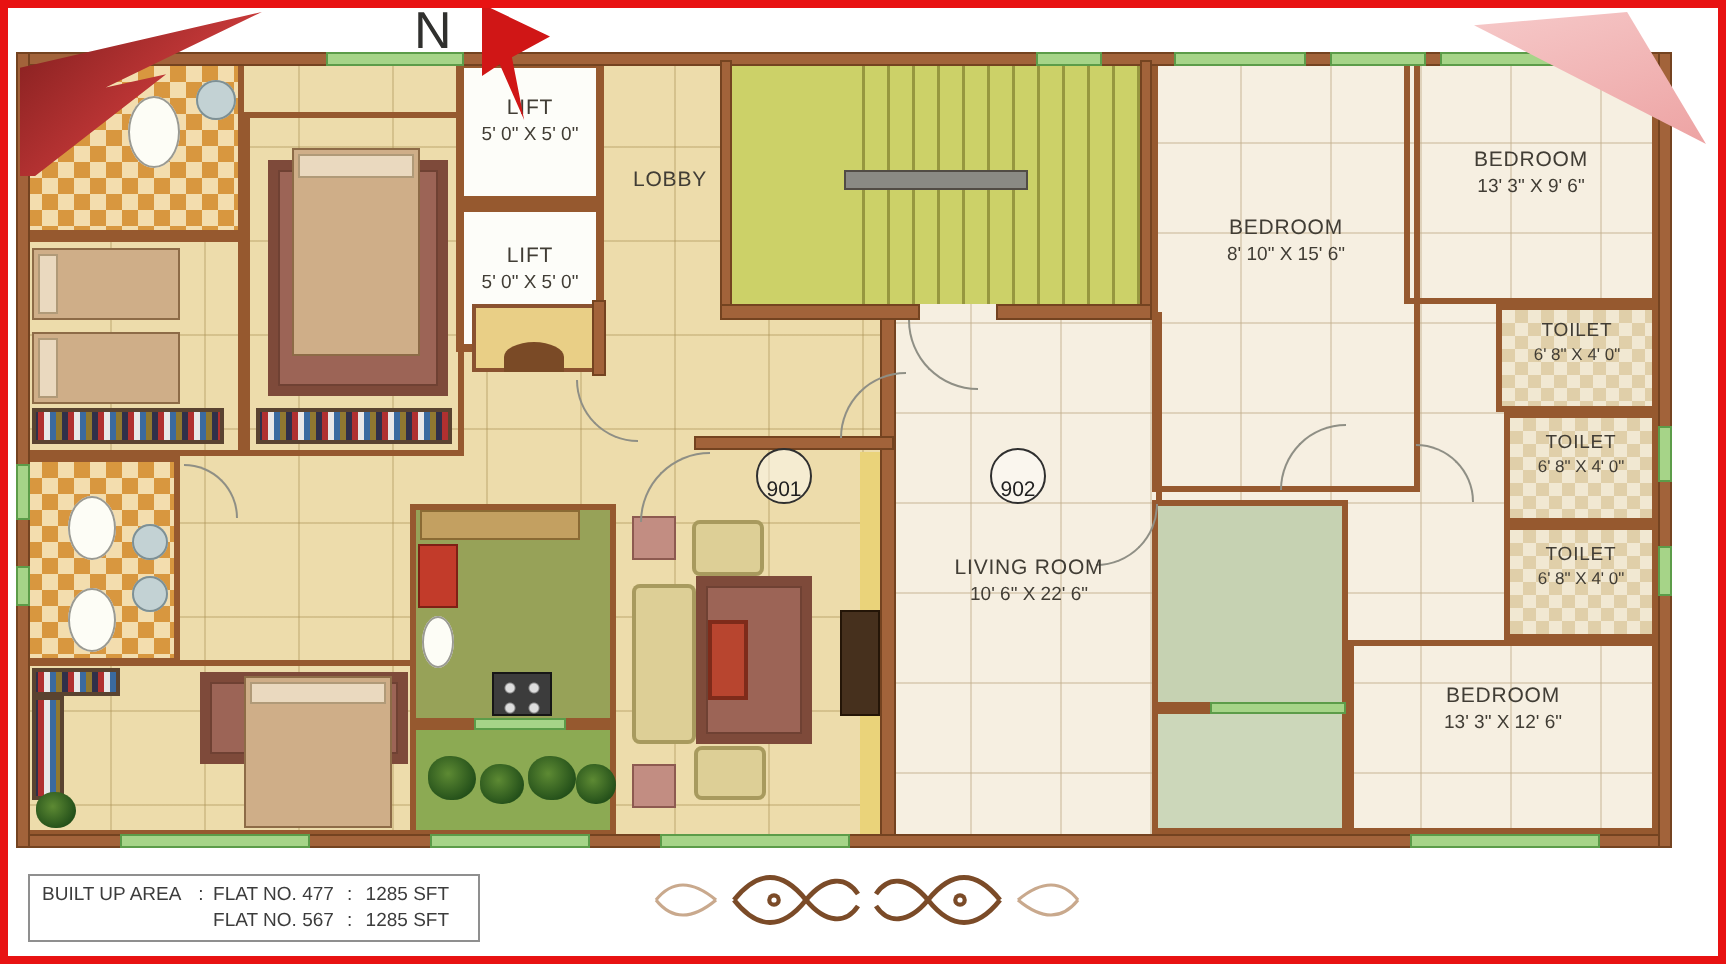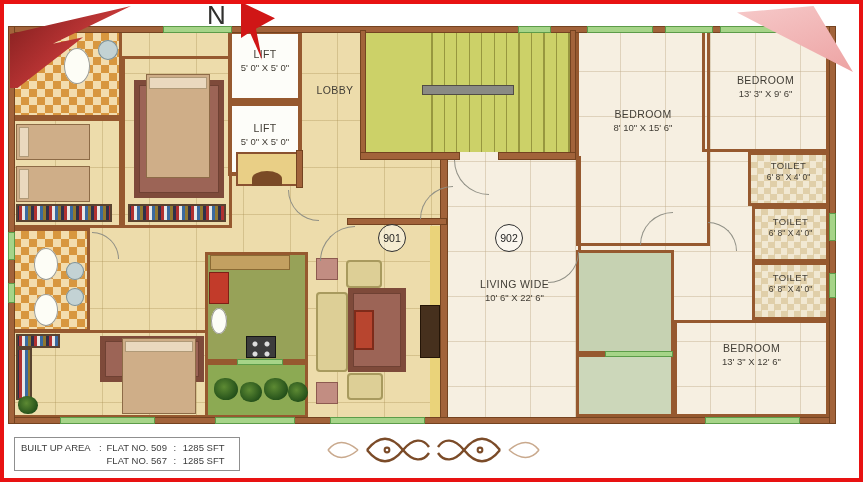--- a/index.html
+++ b/index.html
@@ -78,21 +78,21 @@
 
   .arc{border:solid #8f8f85;border-width:0 0 1.3px 1.3px;border-radius:0 0 0 100%;z-index:5;}
 
   
   .lbl{z-index:6;text-align:center;color:#413d35;line-height:1.3;}
   .lbl .nm{font-size:10.5px;letter-spacing:.4px;display:block;}
   .lbl .dm{font-size:9.5px;display:block;}
   .lbl.small .nm{font-size:9.5px;}
   .lbl.small .dm{font-size:8.5px;}
   .badge{width:26px;height:26px;border:1.5px solid #2f2f2f;border-radius:50%;
-    background:rgba(255,255,255,.45);display:flex;align-items:center;justify-content:center;
+    background:rgba(255,255,255,.45);display:flex;align-items:flex-end;justify-content:center;
     font-size:10.5px;color:#1f1f1f;z-index:7;}
 
   
   .bua{left:14px;top:437px;width:226px;height:34px;background:#fff;border:1px solid #8f8f8f;
     z-index:10;font-size:9.5px;color:#3c3c3c;padding:3px 6px;box-sizing:border-box;}
   .bua .r{display:flex;line-height:13px;}
   .bua .c1{width:84px;}
   .bua .c2{width:8px;}
   .bua .c3{width:72px;}
   .bua .c4{width:10px;}
@@ -205,21 +205,21 @@
     <div class="abs wall" style="left:352px;top:126px;width:100px;height:8px"></div>
     <div class="abs wall" style="left:490px;top:126px;width:78px;height:8px"></div>
 
     <div class="abs wall" style="left:288px;top:124px;width:7px;height:38px"></div>
     <div class="abs foyer" style="left:228px;top:126px;width:62px;height:34px">
       <div class="arch"></div>
     </div>
 
     <div class="abs room noborder" style="left:440px;top:130px;width:133px;height:262px;border-right:3px solid #96592f"></div>
     <div class="abs lbl" style="left:440px;top:252px;width:133px">
-      <span class="nm">LIVING WIDE</span>
+      <span class="nm">LIVING ROOM</span>
       <span class="dm">10' 6" X 22' 6"</span>
     </div>
 
     <div class="abs room" style="left:568px;top:4px;width:134px;height:216px"></div>
     <div class="abs lbl" style="left:568px;top:82px;width:134px">
       <span class="nm">BEDROOM</span>
       <span class="dm">8' 10" X 15' 6"</span>
     </div>
 
     <div class="abs room" style="left:694px;top:4px;width:127px;height:122px"></div>
@@ -284,21 +284,21 @@
     <div class="abs arc" style="left:312px;top:200px;width:34px;height:34px;transform:rotate(90deg)"></div>
     <div class="abs arc" style="left:280px;top:164px;width:30px;height:30px"></div>
     <div class="abs arc" style="left:412px;top:160px;width:32px;height:32px;transform:rotate(90deg)"></div>
     <div class="abs arc" style="left:84px;top:206px;width:26px;height:26px;transform:rotate(180deg)"></div>
   </div>
 
   <div class="abs bua">
     <div class="r">
       <span class="c1">BUILT UP AREA</span>
       <span class="c2">:</span>
-      <span class="c3">FLAT NO. 509</span>
+      <span class="c3">FLAT NO. 477</span>
       <span class="c4">:</span>
       <span class="c5">1285 SFT</span>
     </div>
     <div class="r">
       <span class="c1"></span>
       <span class="c2"></span>
       <span class="c3">FLAT NO. 567</span>
       <span class="c4">:</span>
       <span class="c5">1285 SFT</span>
     </div>

